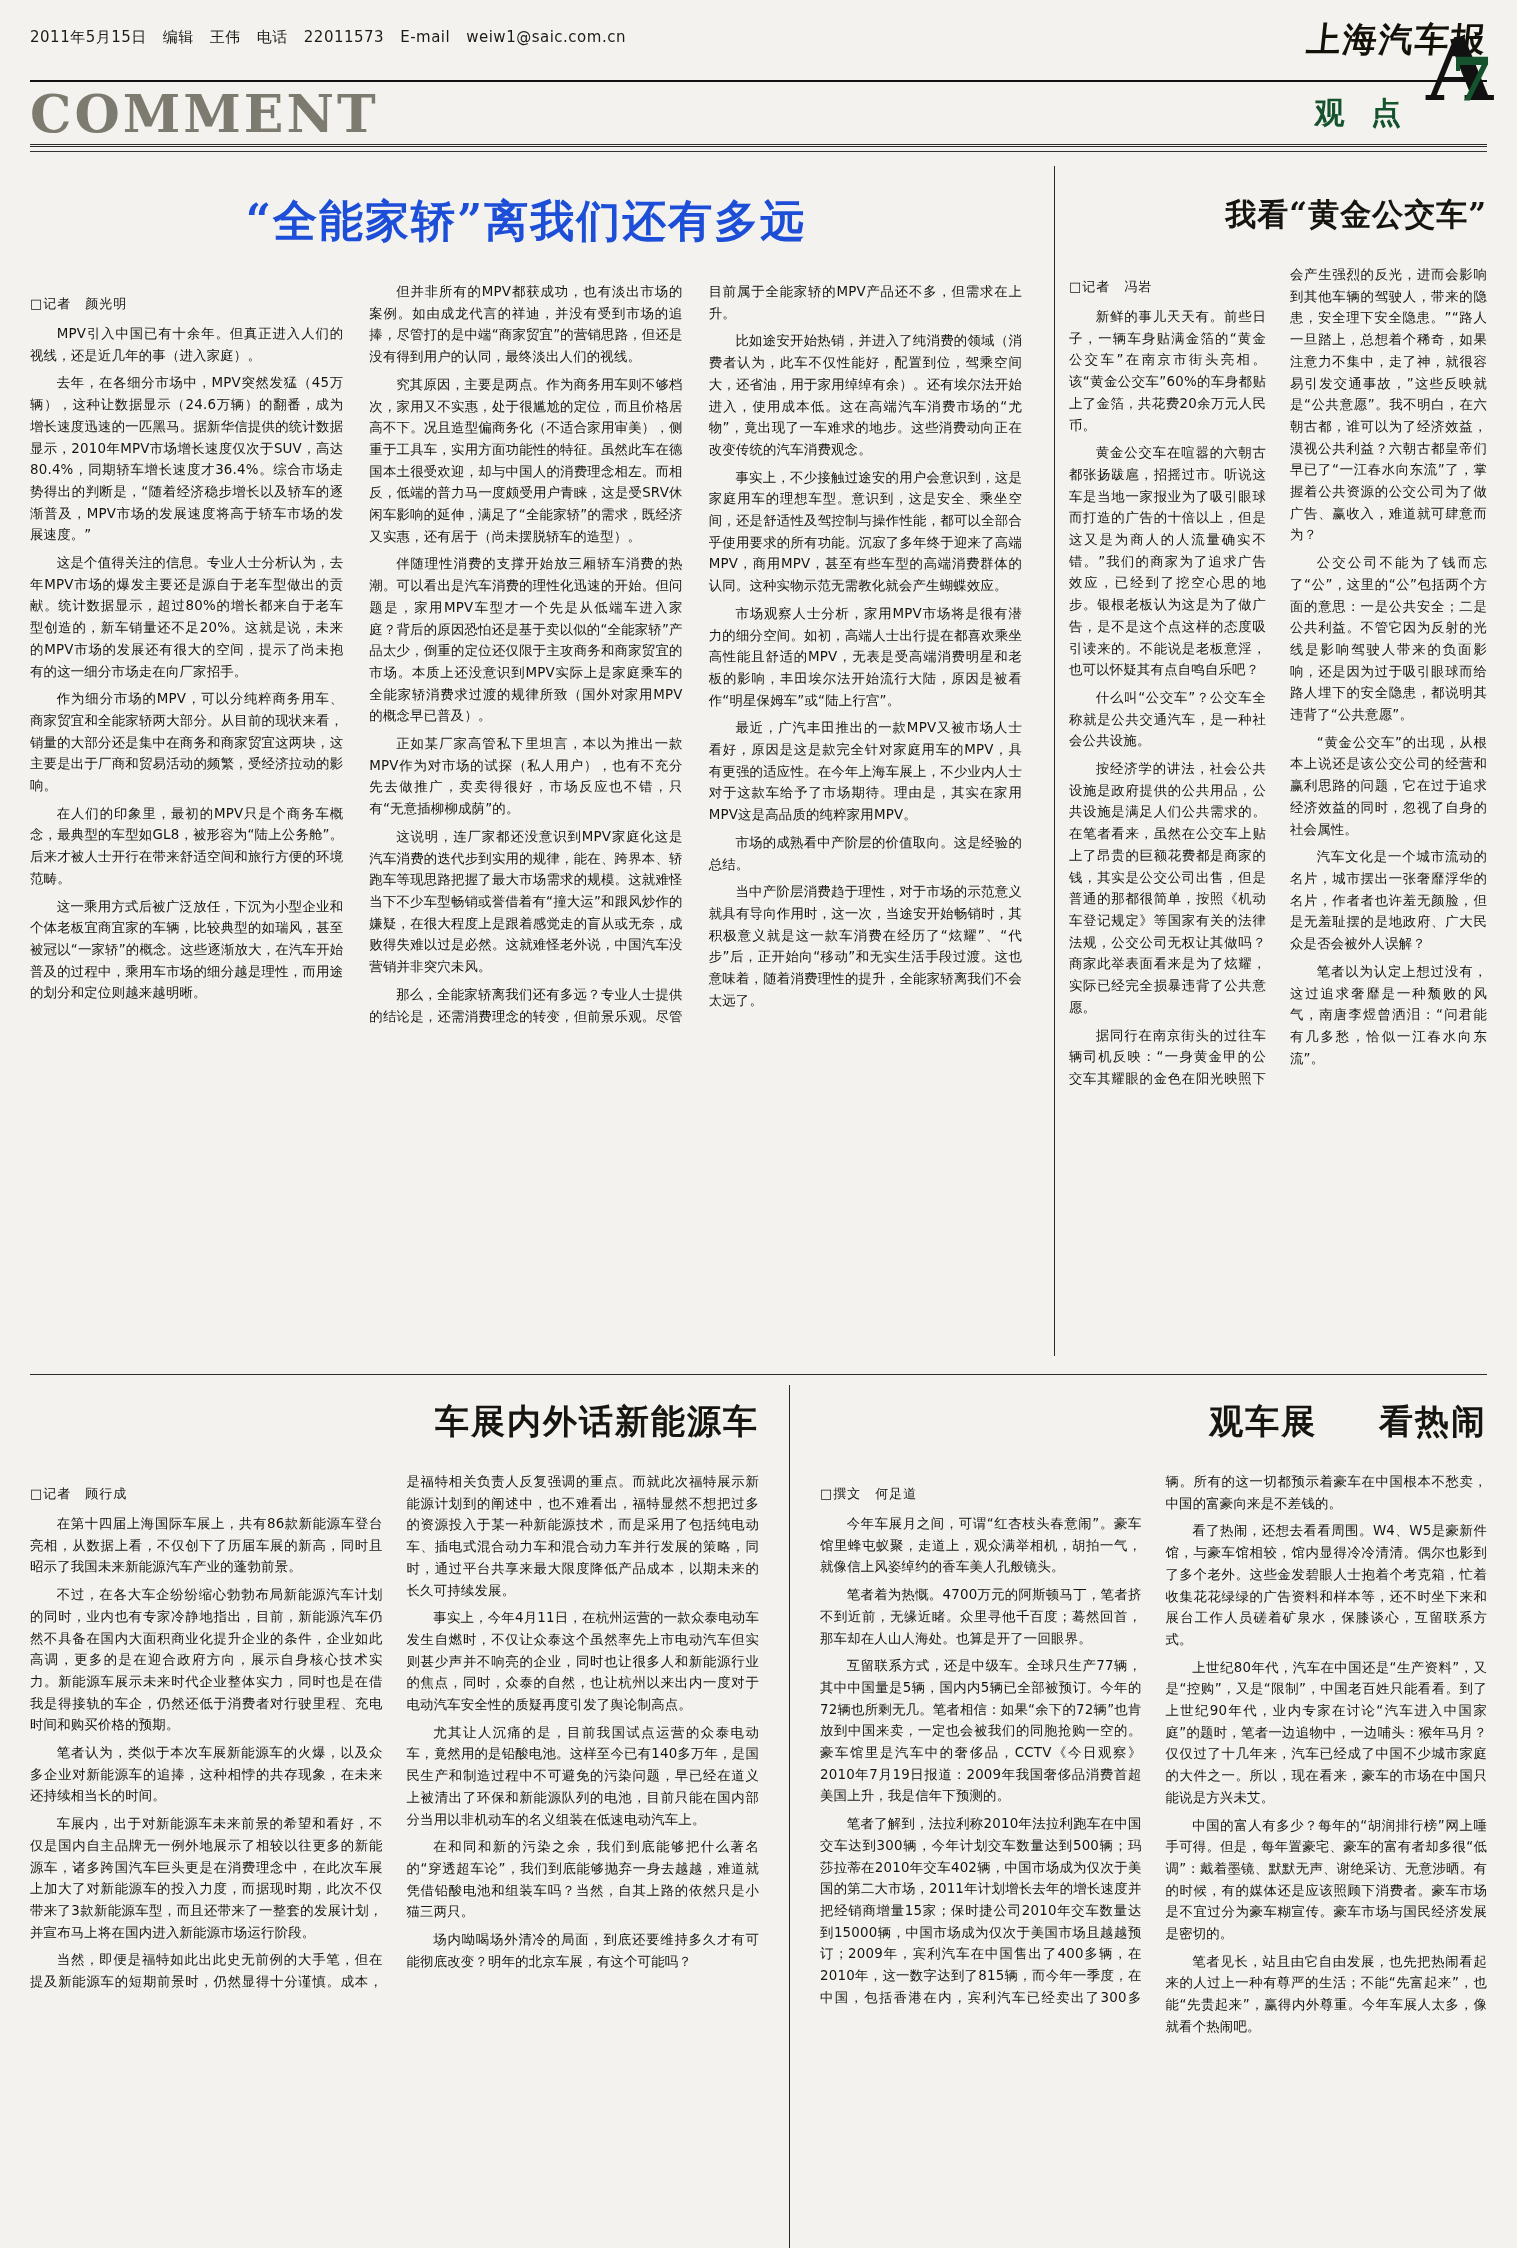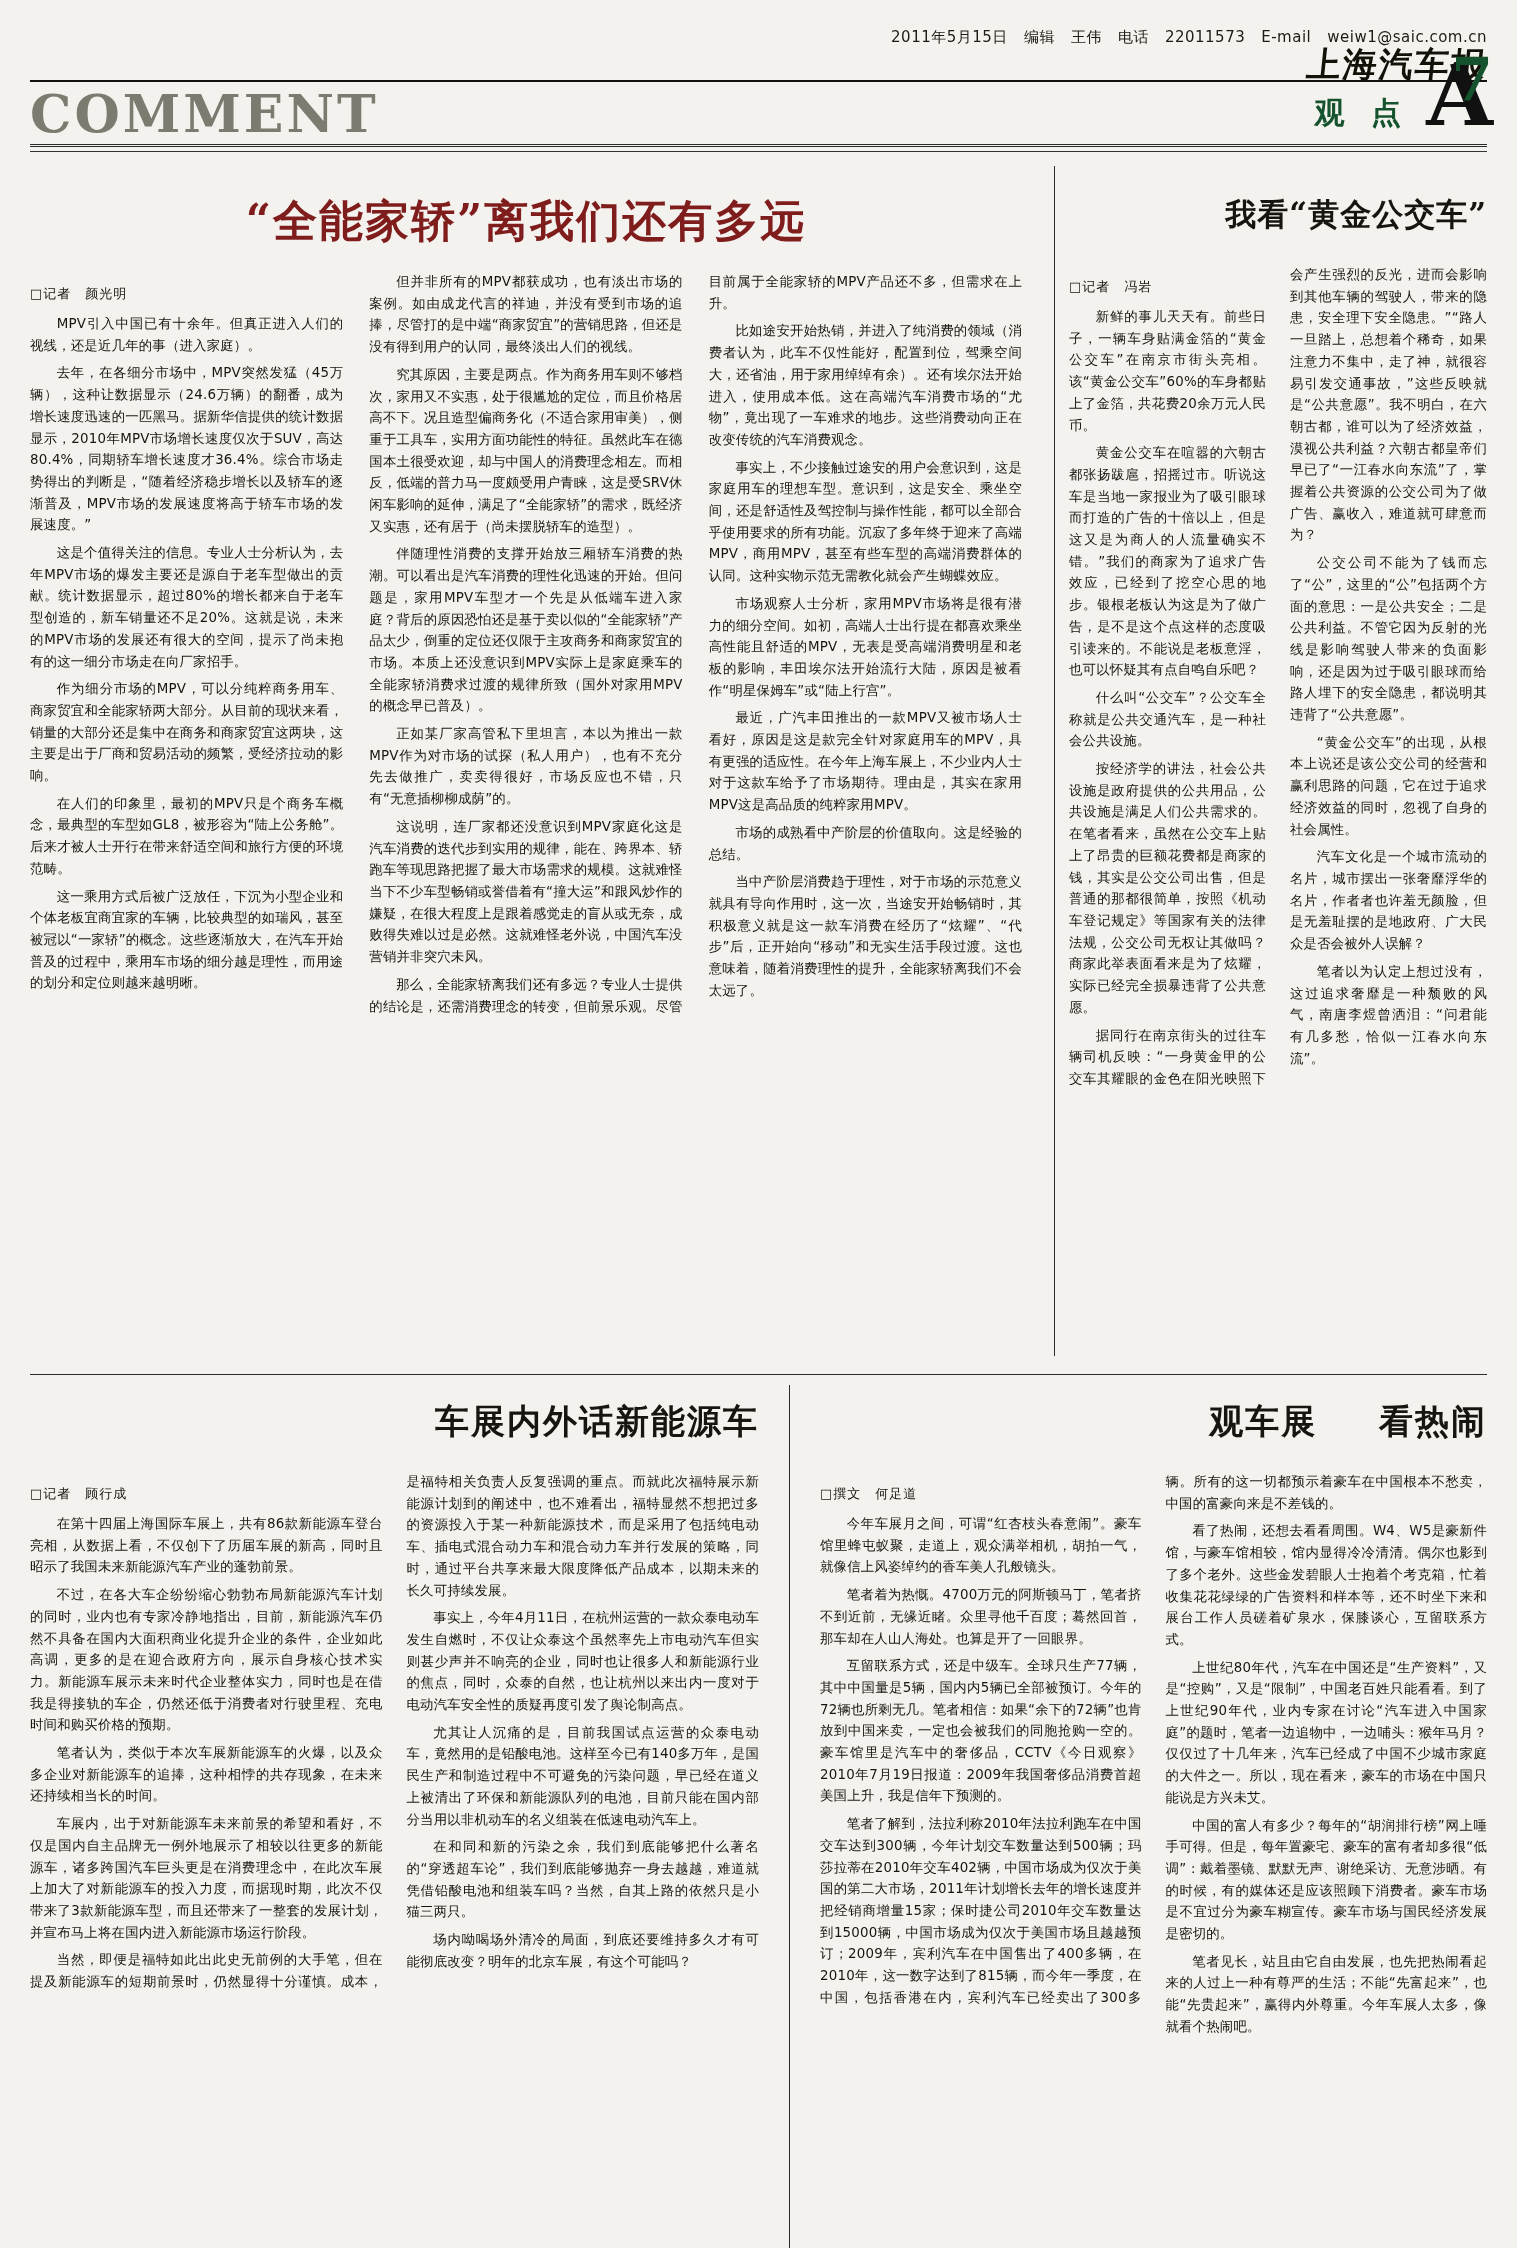--- a/index.html
+++ b/index.html
@@ -12,23 +12,22 @@
     overflow:hidden;
   }
   .page{
     position:absolute;inset:0;
     padding:22px 30px 10px 30px;
     box-sizing:border-box;
   }
 
   
   .masthead{
-    display:flex;align-items:flex-end;justify-content:space-between;
+    display:flex;align-items:flex-start;justify-content:space-between;
     height:54px;
-    flex-direction:column;
   }
   .mast-left{
     font-size:15px;letter-spacing:.5px;padding-top:6px;color:#1d1b16;
     display:flex;gap:16px;align-items:baseline;
     font-family:"DejaVu Sans","Liberation Sans",sans-serif;
   }
   .mast-left span{white-space:nowrap;}
   .mast-right{
     text-align:right;line-height:1;position:relative;width:330px;
   }
@@ -70,22 +69,22 @@
   .left-block{width:1010px;padding-right:18px;box-sizing:border-box;}
   .vsep{width:1px;background:#2b2b2b;margin:0 14px;}
   .right-block{flex:1;}
 
   .title-main{
     text-align:center;
     font-family:"DejaVu Serif","Liberation Serif",serif;
     font-weight:700;
     font-size:44px;
     letter-spacing:2px;
-    margin:26px 0 20px 0;
-    color:#7f1d1d;
+    margin:26px 0 30px 0;
+    color:#1d4ed8;
   }
   .title-side{
     text-align:right;
     font-family:"DejaVu Serif","Liberation Serif",serif;
     font-weight:700;font-size:31px;letter-spacing:1px;
     margin:28px 0 28px 0;
   }
   .byline{
     font-size:13px;margin-bottom:10px;letter-spacing:1px;margin-top:14px;
   }

